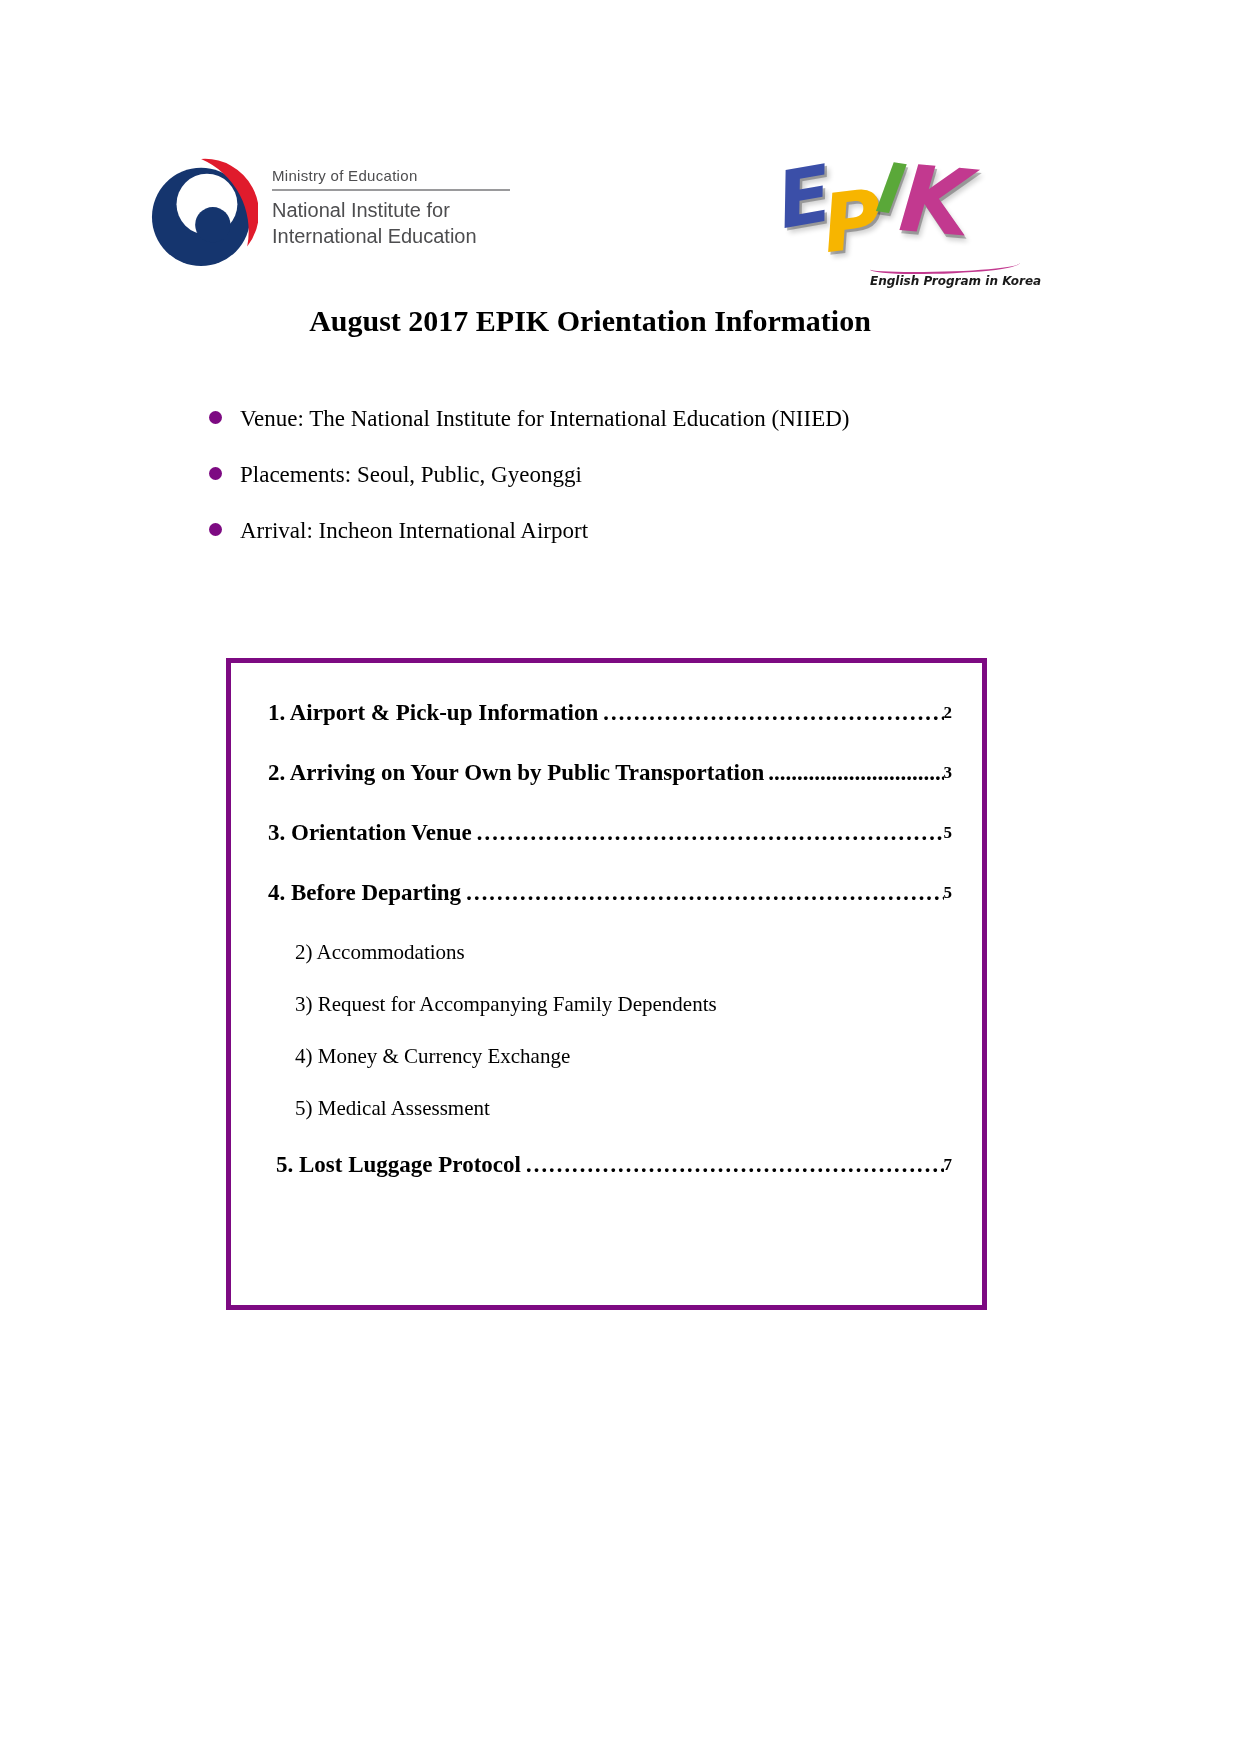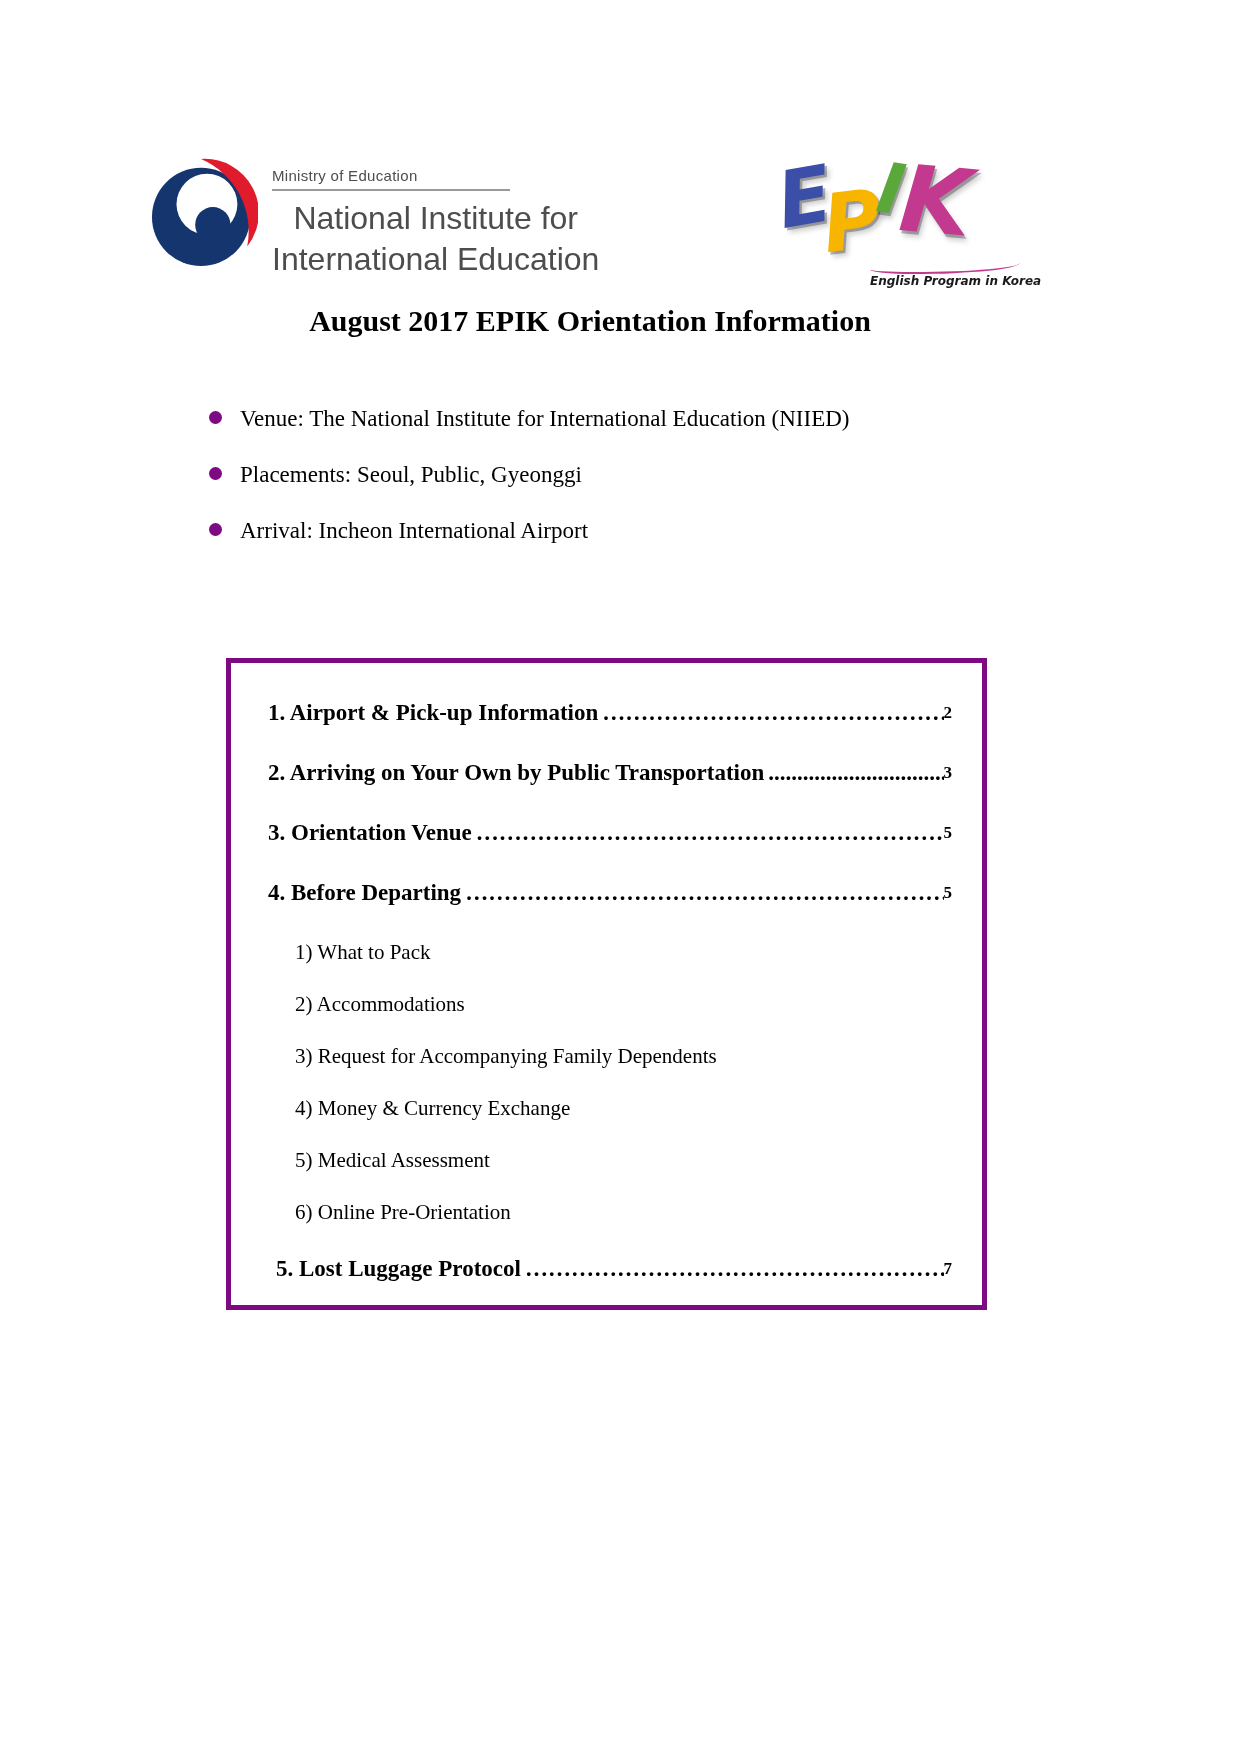--- a/index.html
+++ b/index.html
@@ -30,23 +30,22 @@
     font-size: 15px;
     letter-spacing: 0.3px;
   }
   .ministry-rule {
     width: 238px;
     height: 2px;
     background: #9a9a9c;
     margin: 5px 0 7px 0;
   }
   .ministry-org {
-    font-size: 32px;
+    font-size: 20px;
     line-height: 1.28;
-    text-align: center;
   }
 
   .epik {
     position: absolute;
     left: 778px;
     top: 158px;
     width: 250px;
     height: 136px;
   }
   .epik-letters {
@@ -235,26 +234,24 @@
       <span class="toc-leader">……………………………………………………………………………</span>
       <span class="toc-page">5</span>
     </div>
 
     <div class="toc-row">
       <span class="toc-label">4. Before Departing</span>
       <span class="toc-leader">……………………………………………………………………………..</span>
       <span class="toc-page">5</span>
     </div>
 
-    <div class="toc-sub">1) What to Pack</div>
     <div class="toc-sub">2) Accommodations</div>
     <div class="toc-sub">3) Request for Accompanying Family Dependents</div>
     <div class="toc-sub">4) Money &amp; Currency Exchange</div>
     <div class="toc-sub">5) Medical Assessment</div>
-    <div class="toc-sub">6) Online Pre-Orientation</div>
 
     <div class="toc-row last">
       <span class="toc-label">5. Lost Luggage Protocol</span>
       <span class="toc-leader">……………………………………………………………………</span>
       <span class="toc-page">7</span>
     </div>
 
   </div>
 </div>
 

